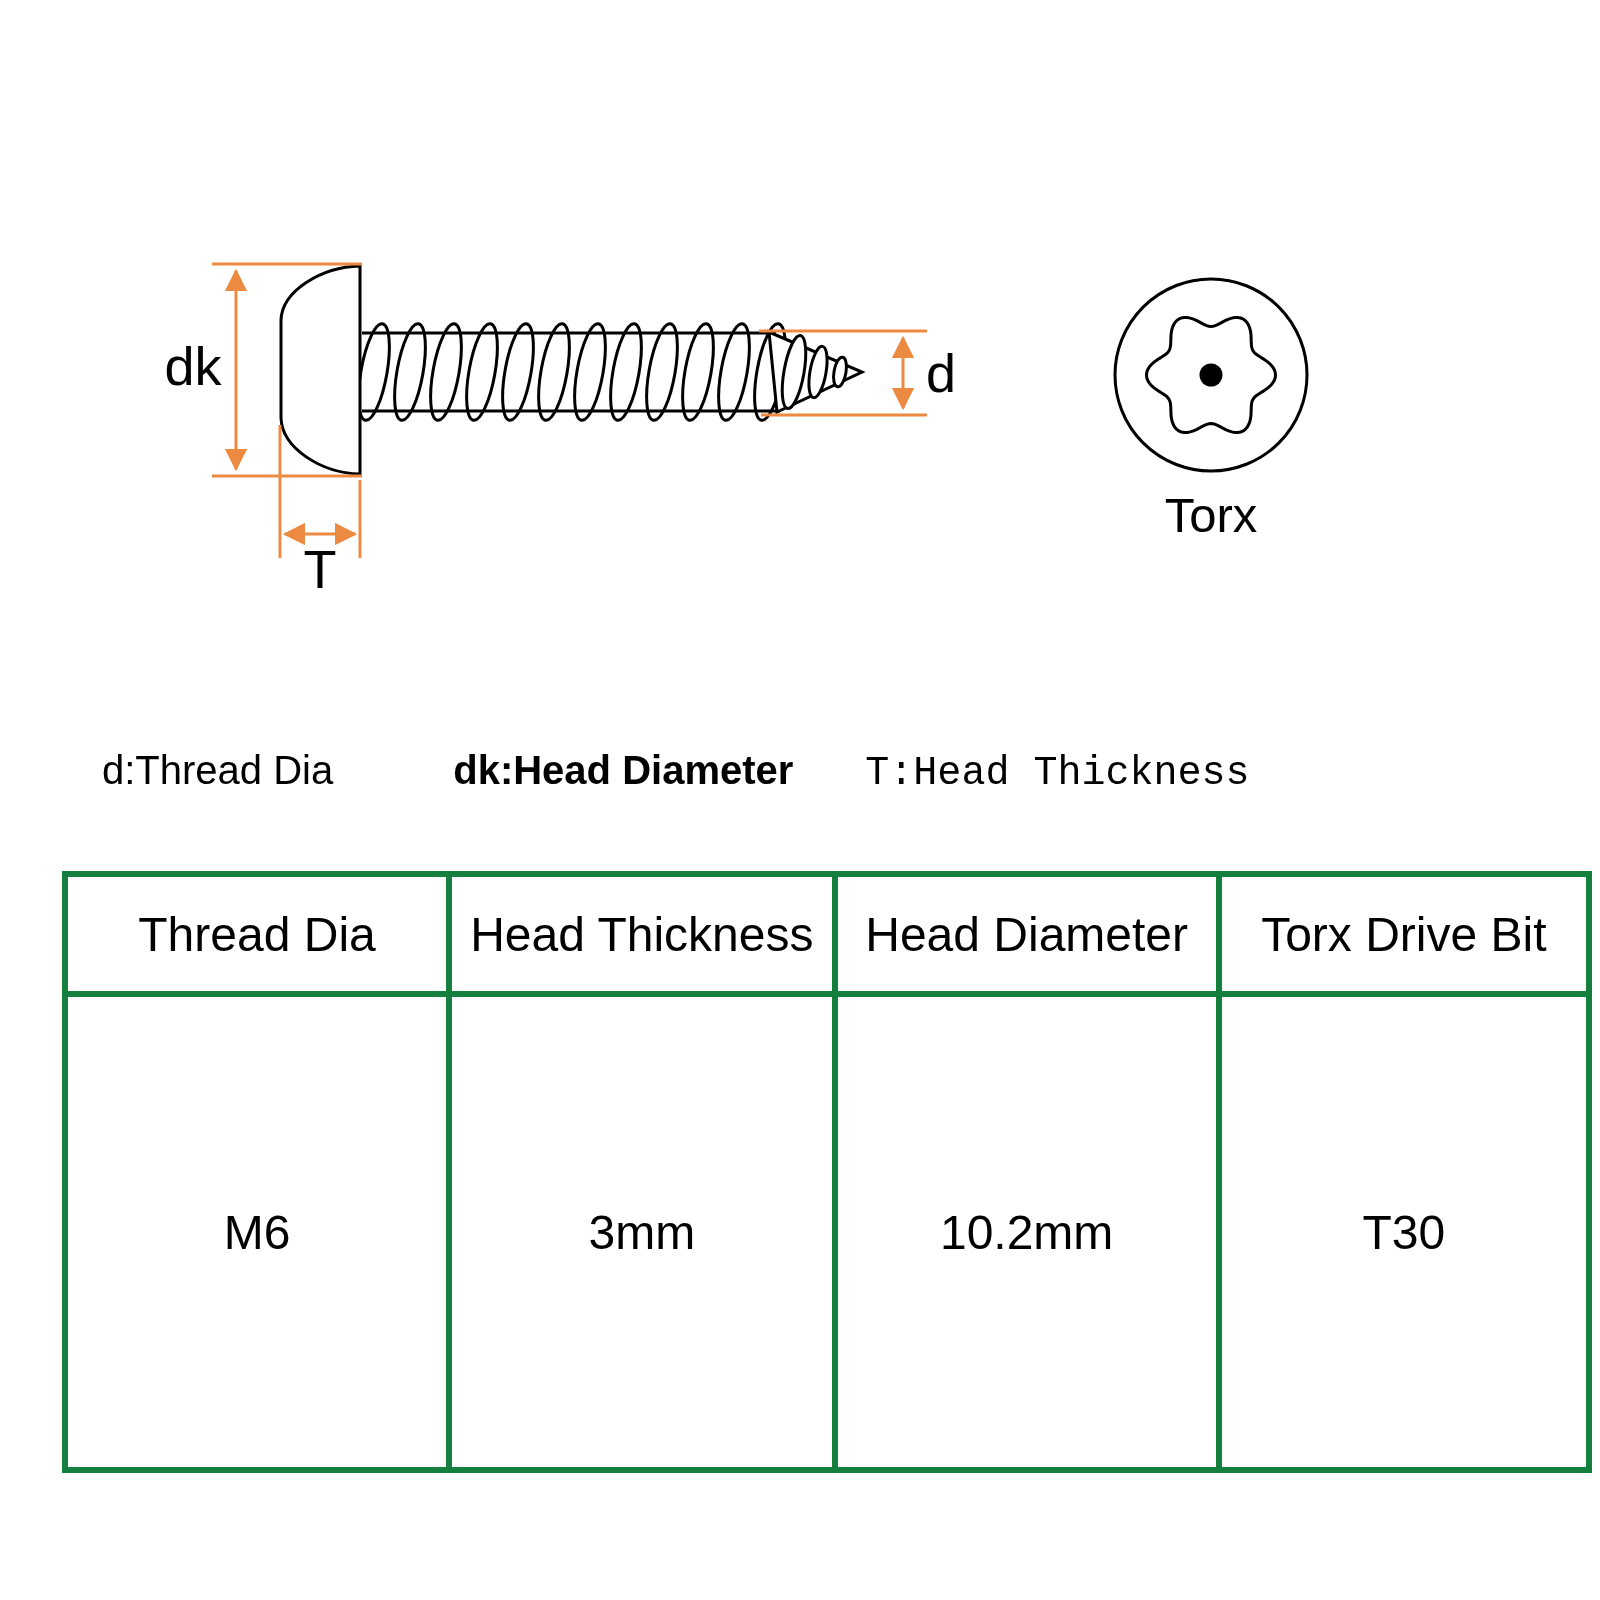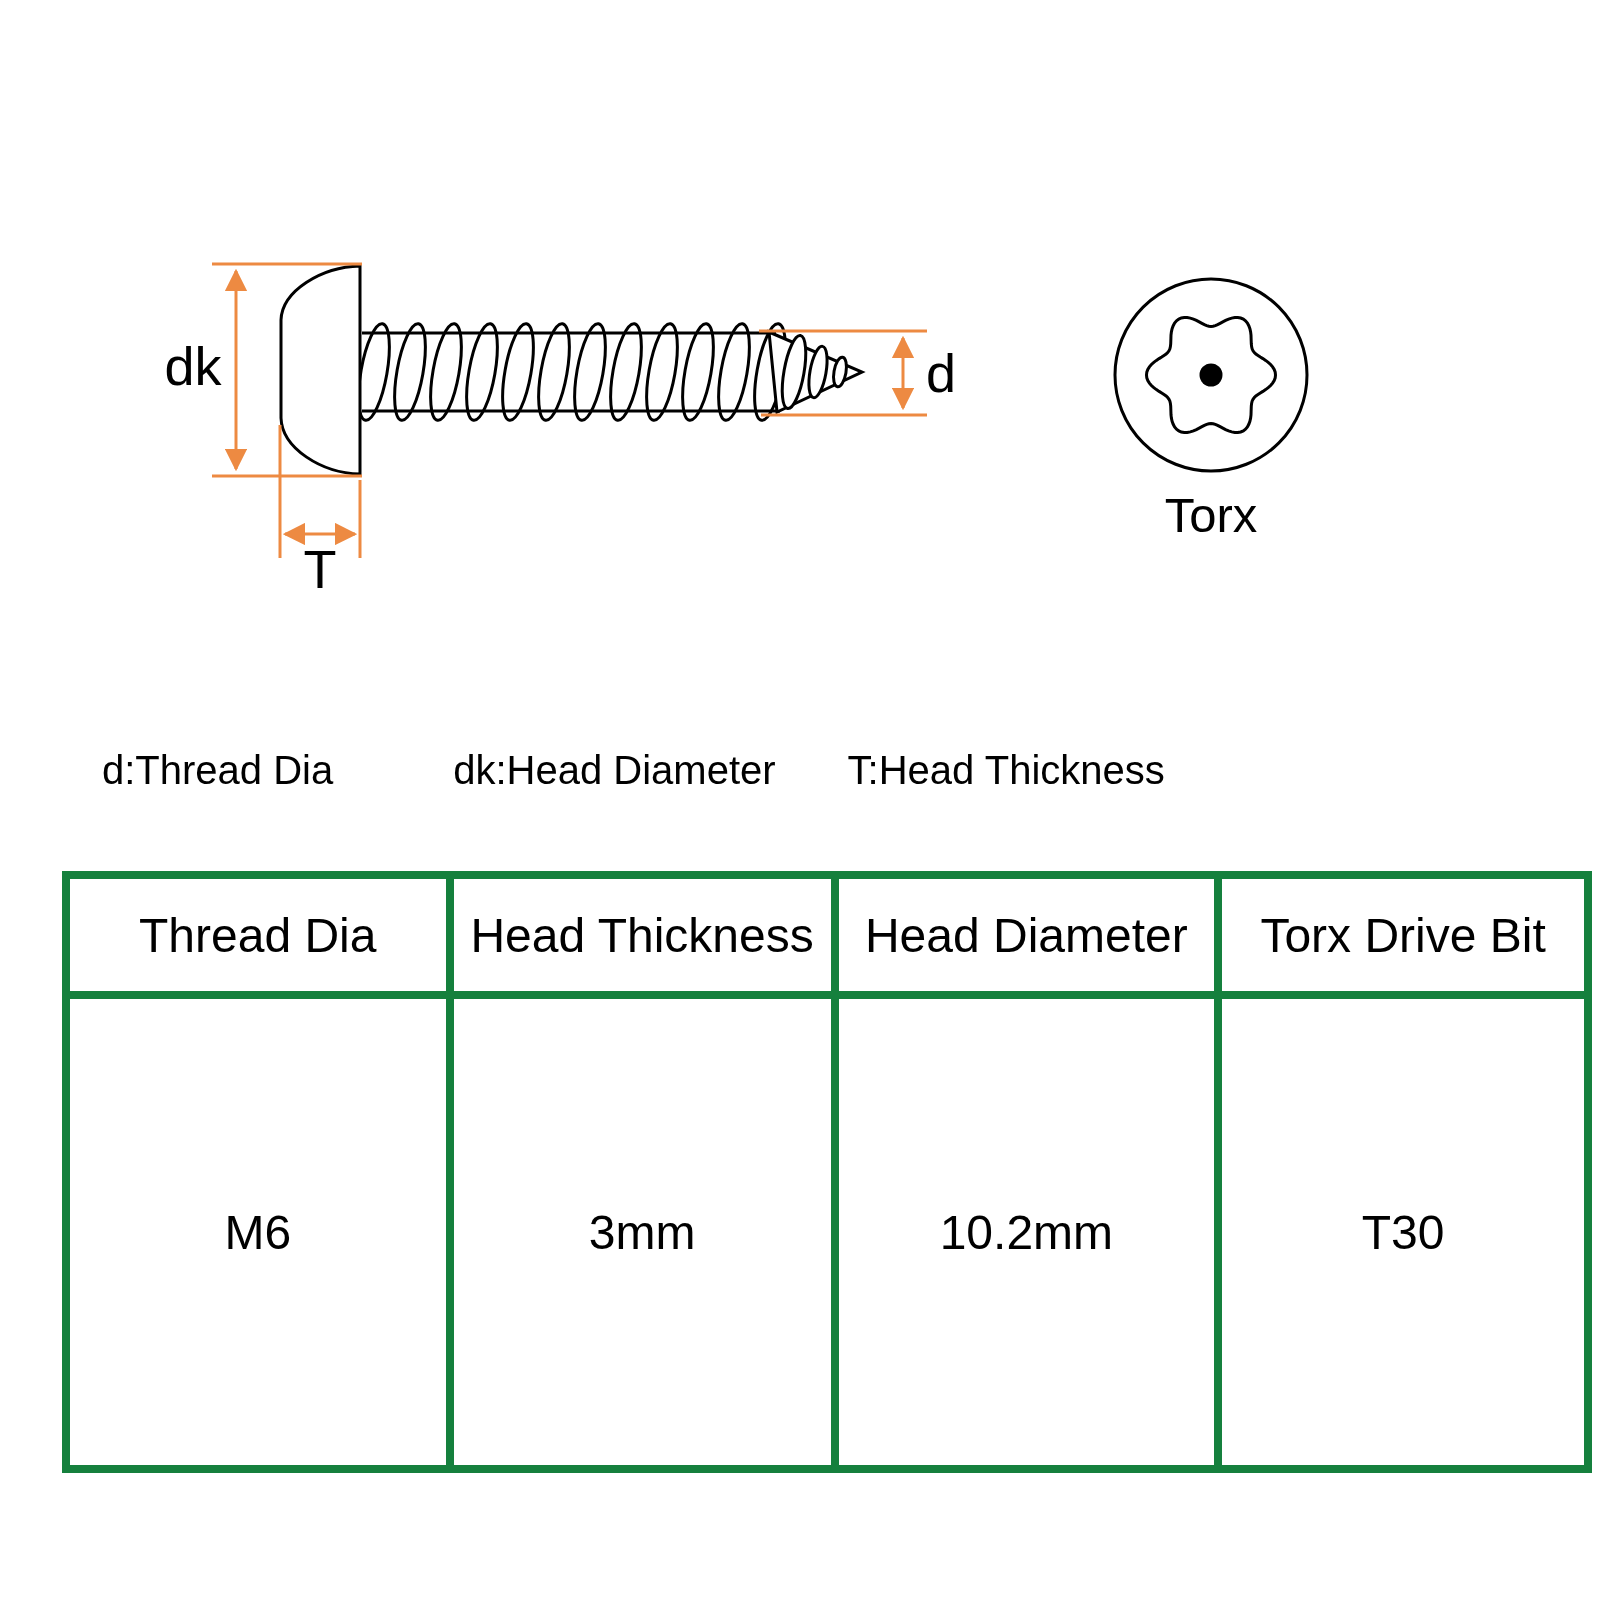--- a/index.html
+++ b/index.html
@@ -16,25 +16,25 @@
   svg.diagram .outline{fill:#fff;stroke:#000;stroke-width:3;}
   svg.diagram .edge{stroke:#000;stroke-width:3;fill:none;}
   svg.diagram [data-name="thread-crests"] ellipse,
   svg.diagram .ring{fill:#fff;stroke:#000;stroke-width:3;}
   svg.diagram .dimline{stroke:var(--dim-color);stroke-width:3;fill:none;}
   svg.diagram text{fill:#000;text-anchor:middle;}
   .dim-label{font-size:54px;}
   .torx-label{font-size:49px;}
 
   .legend{position:absolute;left:78px;top:748px;display:flex;align-items:baseline;font-size:40px;white-space:nowrap;}
-  .legend .li2{margin-left:120px;}
-  .legend .li3{margin-left:72px;}
+  .legend .li2{margin-left:120px;font-weight:bold;}
+  .legend .li3{margin-left:72px;font-family:Liberation Mono, monospace;}
 
   table.spec{position:absolute;left:38px;top:871px;width:1530px;height:602px;border-collapse:collapse;table-layout:fixed;text-align:center;font-size:48px;}
-  table.spec th,table.spec td{border:8px solid #15803d;font-weight:400;height:120px;vertical-align:middle;background:#fff;}
+  table.spec th,table.spec td{border:6px solid #15803d;font-weight:400;height:120px;vertical-align:middle;background:#fff;}
   table.spec tr.highlight th,table.spec tr.highlight td{background:var(--row-highlight);}
 </style>
 </head>
 <body>
 
 <div class="canvas" data-name="product-spec-image">
 
   <svg class="diagram" viewBox="0 0 1600 760" data-name="screw-diagram">
     <defs>
       <marker id="arrow" viewBox="0 0 10 10" refX="9" refY="5" markerWidth="7.5" markerHeight="7.5" orient="auto-start-reverse">

